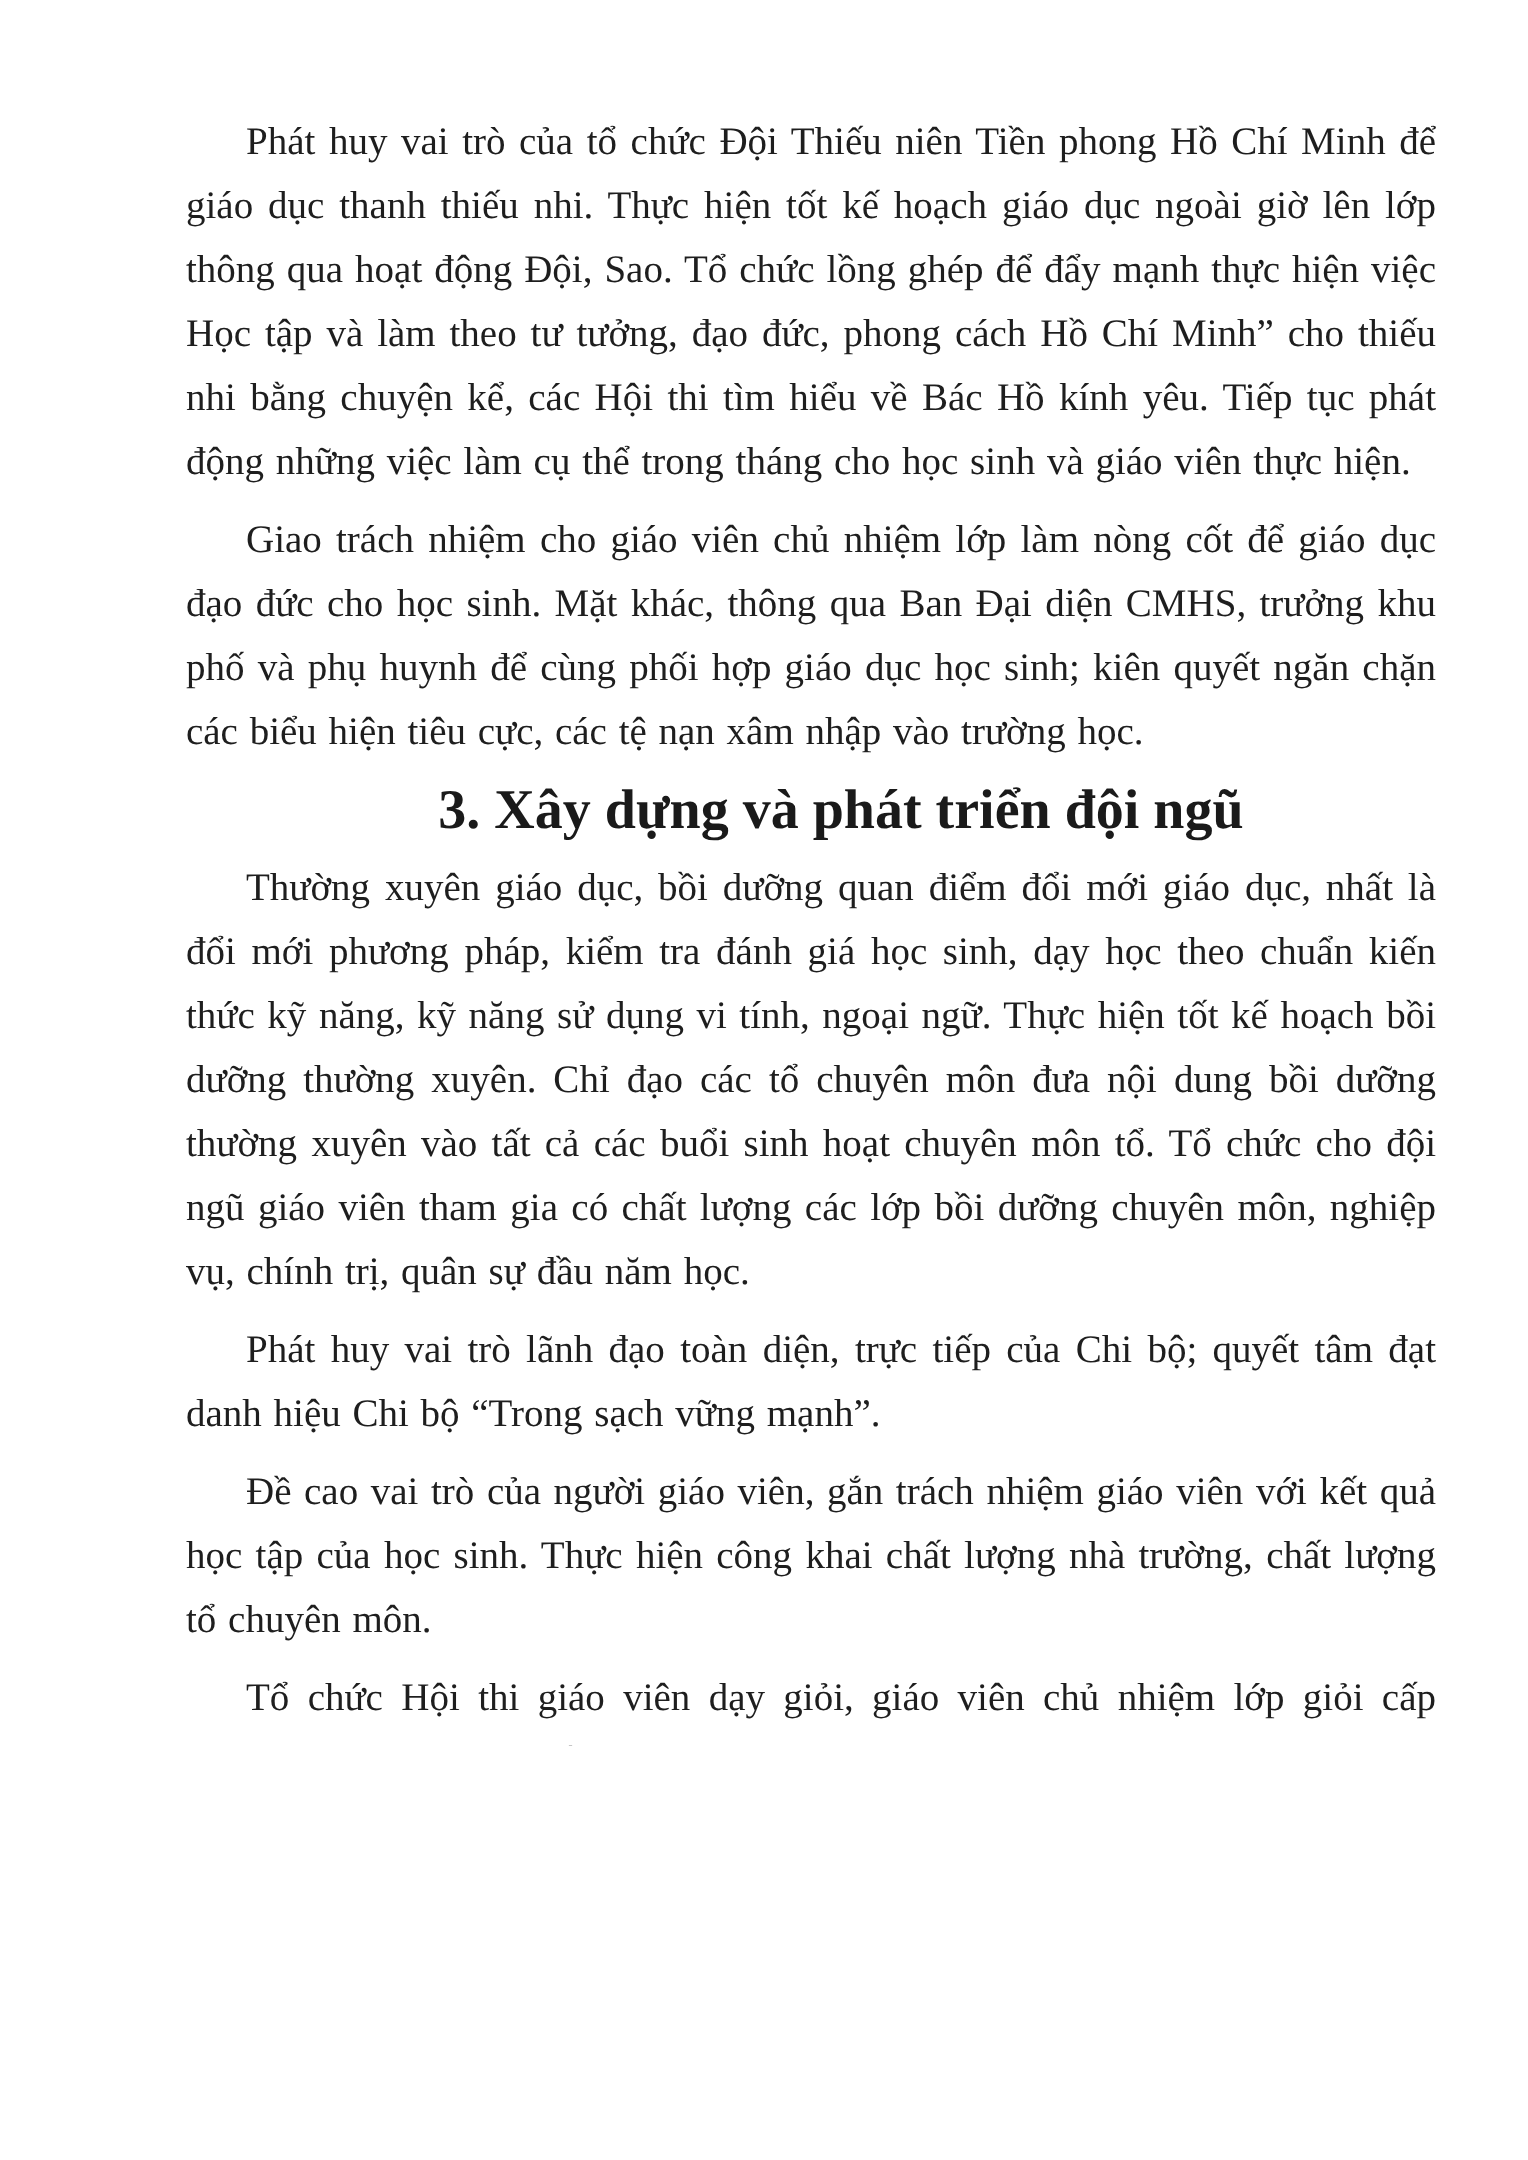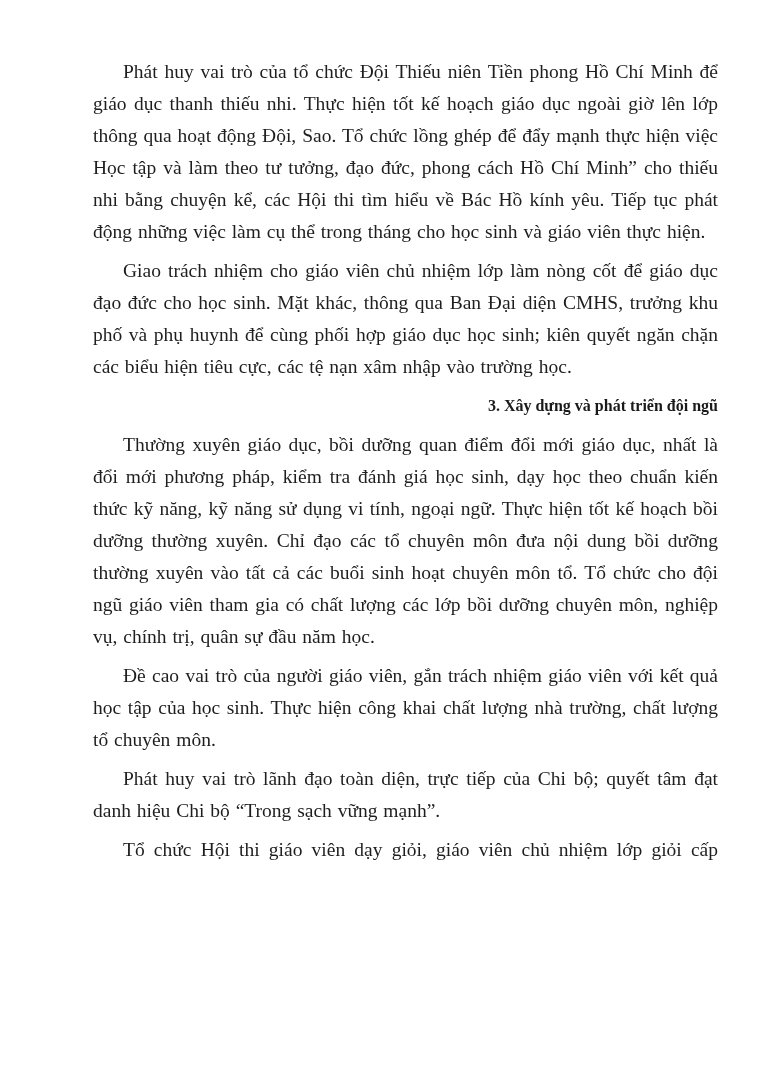--- a/index.html
+++ b/index.html
@@ -31,41 +31,41 @@
     margin: 0 0 7px 0;
     font-size: 19.5px;
     line-height: 32px;
     color: #1e1e1e;
     text-align: justify;
     text-indent: 30px;
     word-spacing: 1px;
   }
   .heading {
     margin: 2px 0 7px 0;
-    font-size: 16px;
+    font-size: 28px;
     line-height: 32px;
     font-weight: bold;
     color: #1a1a1a;
-    text-align: right;
+    text-align: center;
     text-indent: 30px;
   }
 </style>
 </head>
 <body>
 
 <div class="page">
   <div class="content">
     <p class="para">Phát huy vai trò của tổ chức Đội Thiếu niên Tiền phong Hồ Chí Minh để giáo dục thanh thiếu nhi. Thực hiện tốt kế hoạch giáo dục ngoài giờ lên lớp thông qua hoạt động Đội, Sao. Tổ chức lồng ghép để đẩy mạnh thực hiện việc Học tập và làm theo tư tưởng, đạo đức, phong cách Hồ Chí Minh” cho thiếu nhi bằng chuyện kể, các Hội thi tìm hiểu về Bác Hồ kính yêu. Tiếp tục phát động những việc làm cụ thể trong tháng cho học sinh và giáo viên thực hiện.</p>
 
     <p class="para">Giao trách nhiệm cho giáo viên chủ nhiệm lớp làm nòng cốt để giáo dục đạo đức cho học sinh. Mặt khác, thông qua Ban Đại diện CMHS, trưởng khu phố và phụ huynh để cùng phối hợp giáo dục học sinh; kiên quyết ngăn chặn các biểu hiện tiêu cực, các tệ nạn xâm nhập vào trường học.</p>
 
     <h3 class="heading">3. Xây dựng và phát triển đội ngũ</h3>
 
     <p class="para">Thường xuyên giáo dục, bồi dưỡng quan điểm đổi mới giáo dục, nhất là đổi mới phương pháp, kiểm tra đánh giá học sinh, dạy học theo chuẩn kiến thức kỹ năng, kỹ năng sử dụng vi tính, ngoại ngữ. Thực hiện tốt kế hoạch bồi dưỡng thường xuyên. Chỉ đạo các tổ chuyên môn đưa nội dung bồi dưỡng thường xuyên vào tất cả các buổi sinh hoạt chuyên môn tổ. Tổ chức cho đội ngũ giáo viên tham gia có chất lượng các lớp bồi dưỡng chuyên môn, nghiệp vụ, chính trị, quân sự đầu năm học.</p>
 
+    <p class="para">Phát huy vai trò lãnh đạo toàn diện, trực tiếp của Chi bộ; quyết tâm đạt danh hiệu Chi bộ “Trong sạch vững mạnh”.</p>
+
     <p class="para">Đề cao vai trò của người giáo viên, gắn trách nhiệm giáo viên với kết quả học tập của học sinh. Thực hiện công khai chất lượng nhà trường, chất lượng tổ chuyên môn.</p>
-
-    <p class="para">Phát huy vai trò lãnh đạo toàn diện, trực tiếp của Chi bộ; quyết tâm đạt danh hiệu Chi bộ “Trong sạch vững mạnh”.</p>
 
 
     <p class="para">Tổ chức Hội thi giáo viên dạy giỏi, giáo viên chủ nhiệm lớp giỏi cấp trường theo Thông tư số 22/2019/TT-BGDĐT ngày 20 tháng 12 năm 2020 của Bộ Giáo dục và Đào tạo Ban hành Quy định về Hội thi giáo viên dạy giỏi cơ sở giáo dục mầm non; giáo viên dạy giỏi, giáo viên chủ nhiệm lớp giỏi cơ sở giáo dục phổ thông vào cuối tháng 9 hàng năm; hội thi giáo viên viết chữ đẹp vào tháng 11 hàng</p>
   </div>
 </div>
 
 </body></html>

